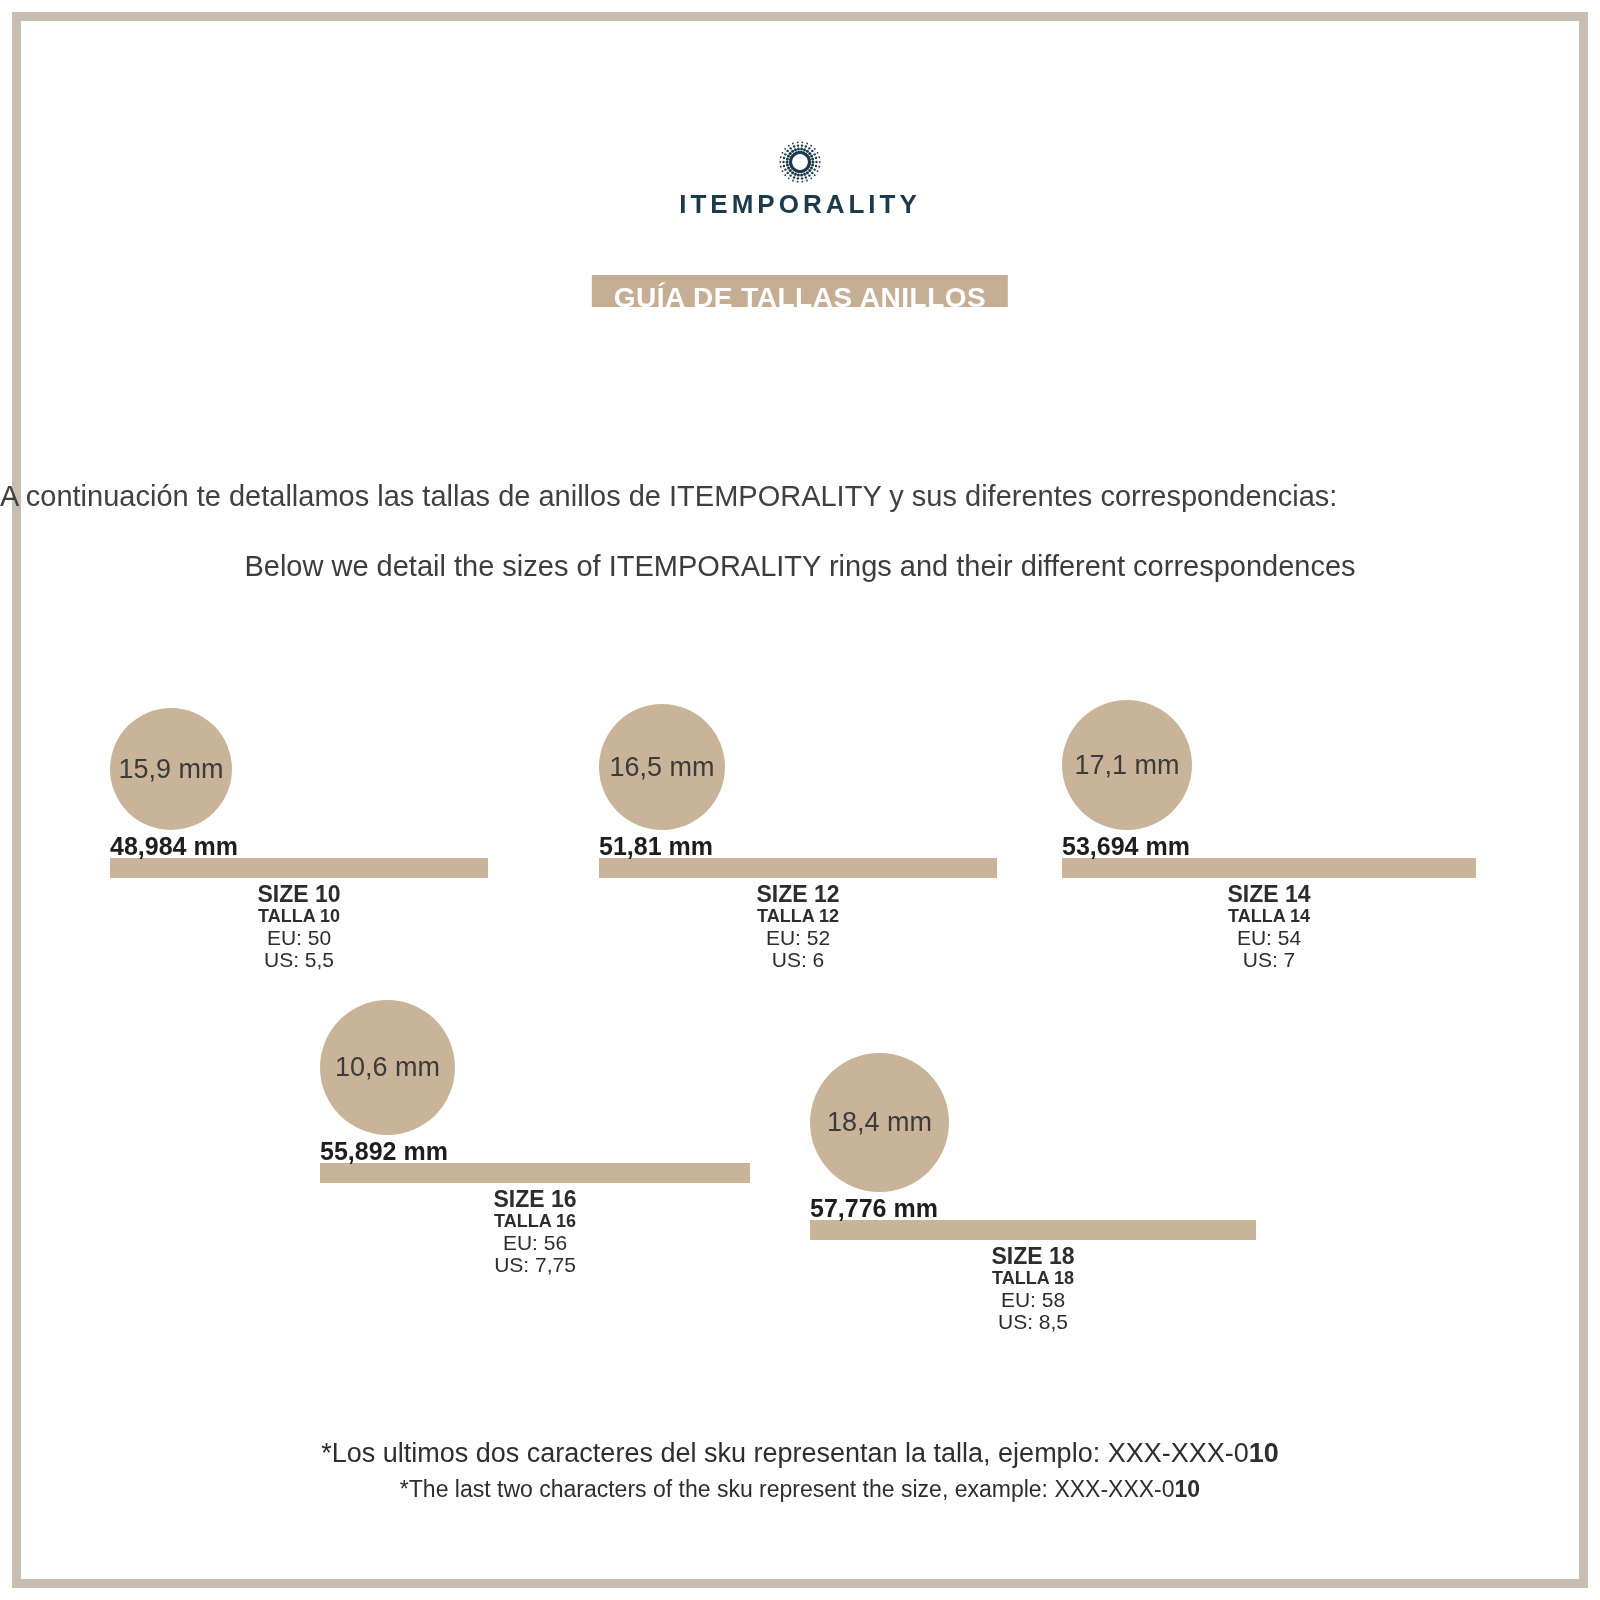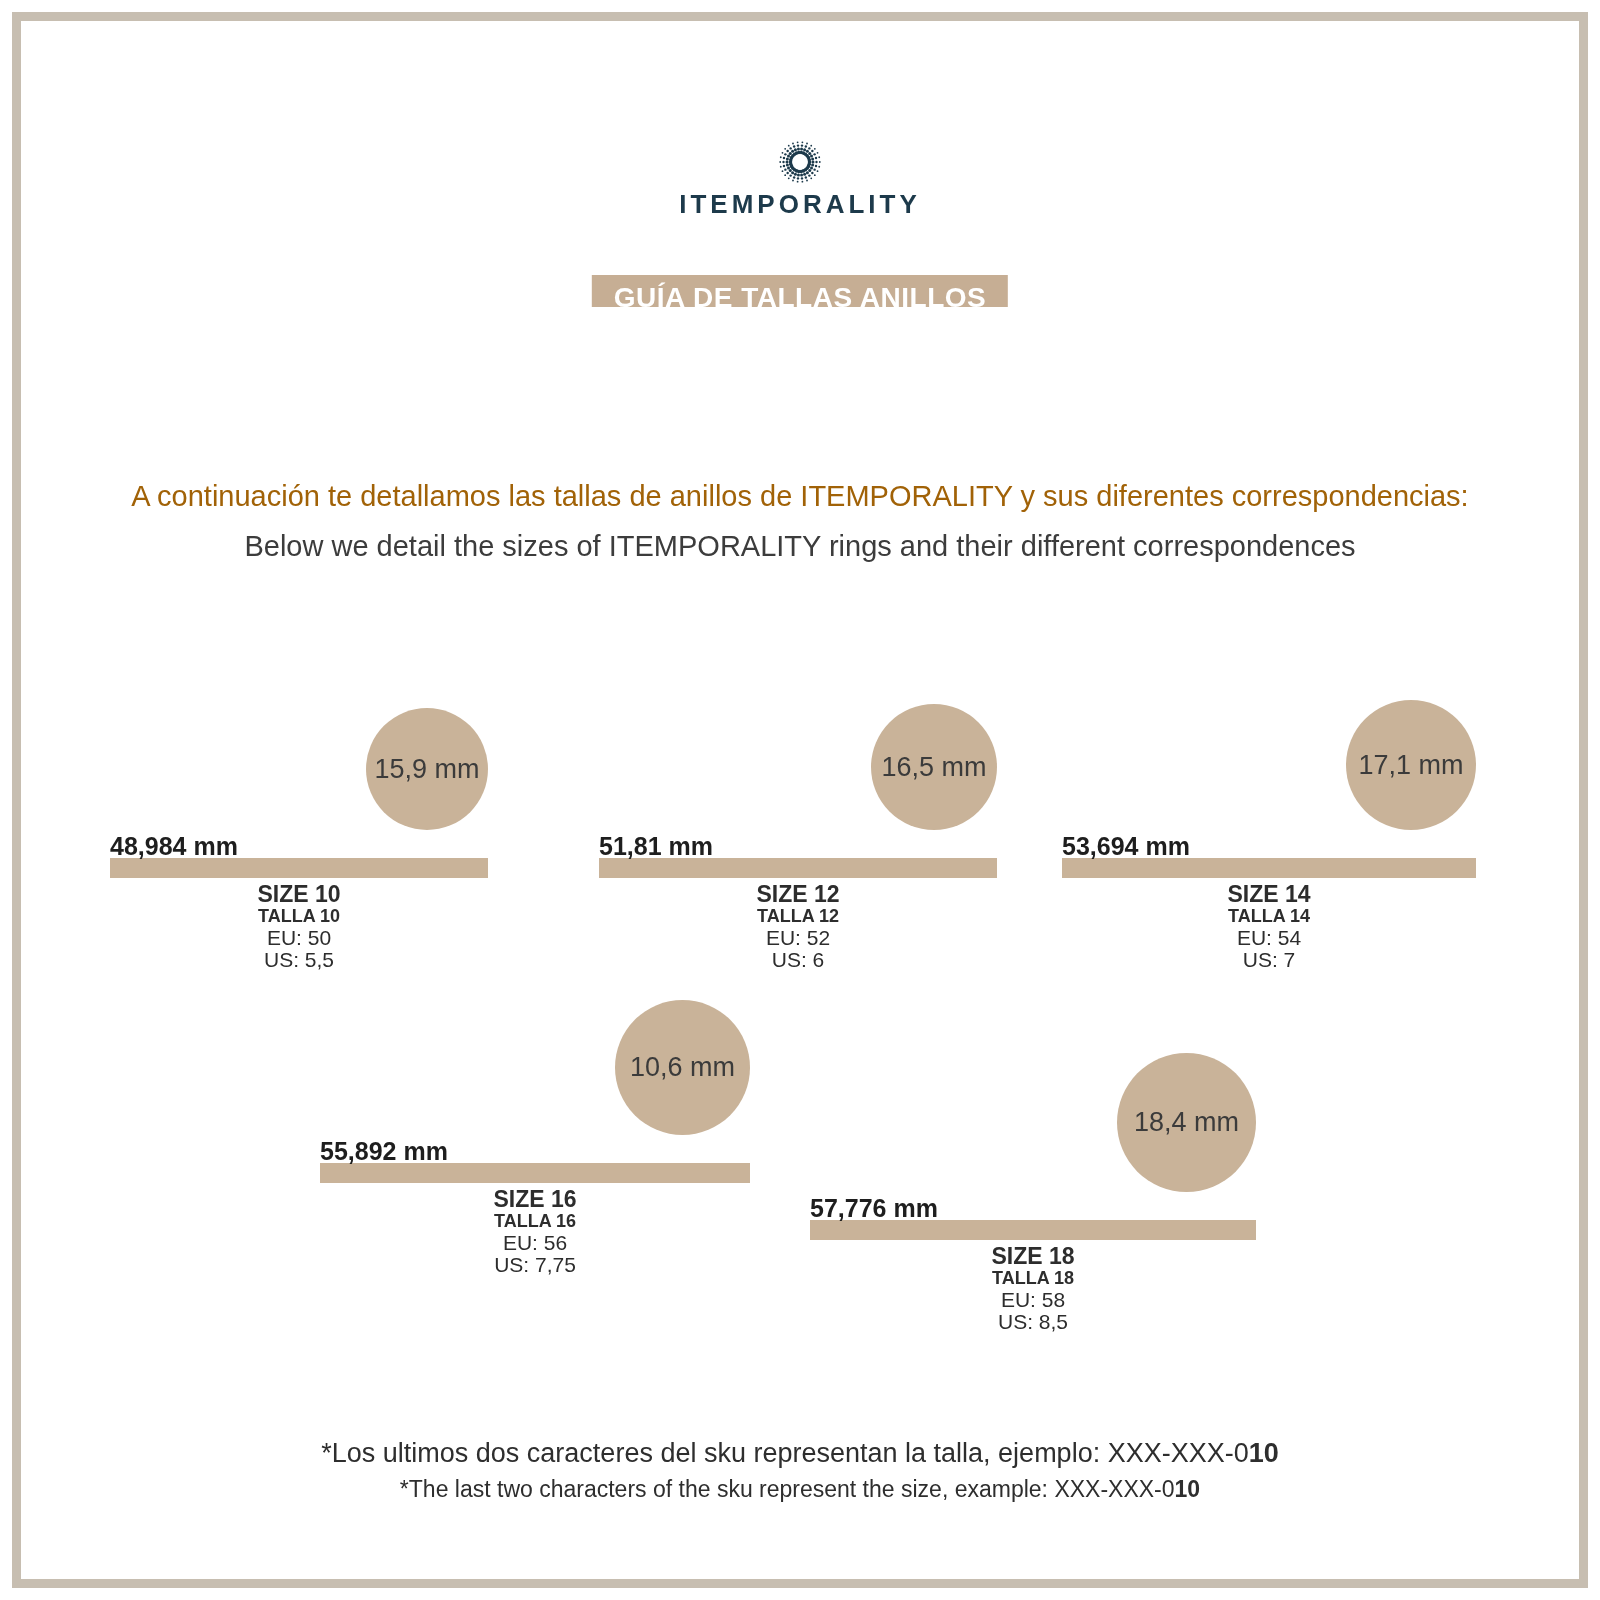--- a/index.html
+++ b/index.html
@@ -20,25 +20,25 @@
   .banner{
     position:absolute;left:50%;top:275px;transform:translateX(-50%);
     height:32px;line-height:45px;padding:0 22px;background:#c6ae94;
     color:#ffffff;font-size:28px;font-weight:700;letter-spacing:0.5px;white-space:nowrap;
   }
   .page-title{
     position:absolute;left:0;top:333px;width:100%;text-align:center;
     font-size:34px;font-weight:800;letter-spacing:1px;color:#8d8d8d;
   }
   
-  .intro-es{position:absolute;left:0;top:480px;width:100%;text-align:center;font-size:29px;color:#a16207;}
-  .intro-en{position:absolute;left:0;top:530px;width:100%;text-align:center;font-size:29px;color:#3c3c3c;}
+  .intro-es{position:absolute;left:0;top:480px;width:100%;text-align:left;font-size:29px;color:#404040;}
+  .intro-en{position:absolute;left:0;top:550px;width:100%;text-align:center;font-size:29px;color:#3c3c3c;}
   
   .ring-item{position:absolute;}
-  .circle-wrap{height:140px;display:flex;align-items:flex-end;justify-content:flex-end;}
+  .circle-wrap{height:140px;display:flex;align-items:flex-end;justify-content:flex-start;}
   .circle{
     background:#c9b399;border-radius:50%;
     display:flex;align-items:center;justify-content:center;
     font-size:27px;color:#3b3b3b;
   }
   .circ-label{height:24px;margin-top:4px;font-size:25px;font-weight:700;color:#1e1e1e;text-align:left;line-height:24px;}
   .bar{height:20px;background:#c9b399;}
   .info{margin-top:6px;text-align:center;color:#2d2d2d;}
   .info .l-size{font-size:23px;font-weight:700;line-height:21px;}
   .info .l-talla{font-size:18px;font-weight:700;line-height:22px;}

